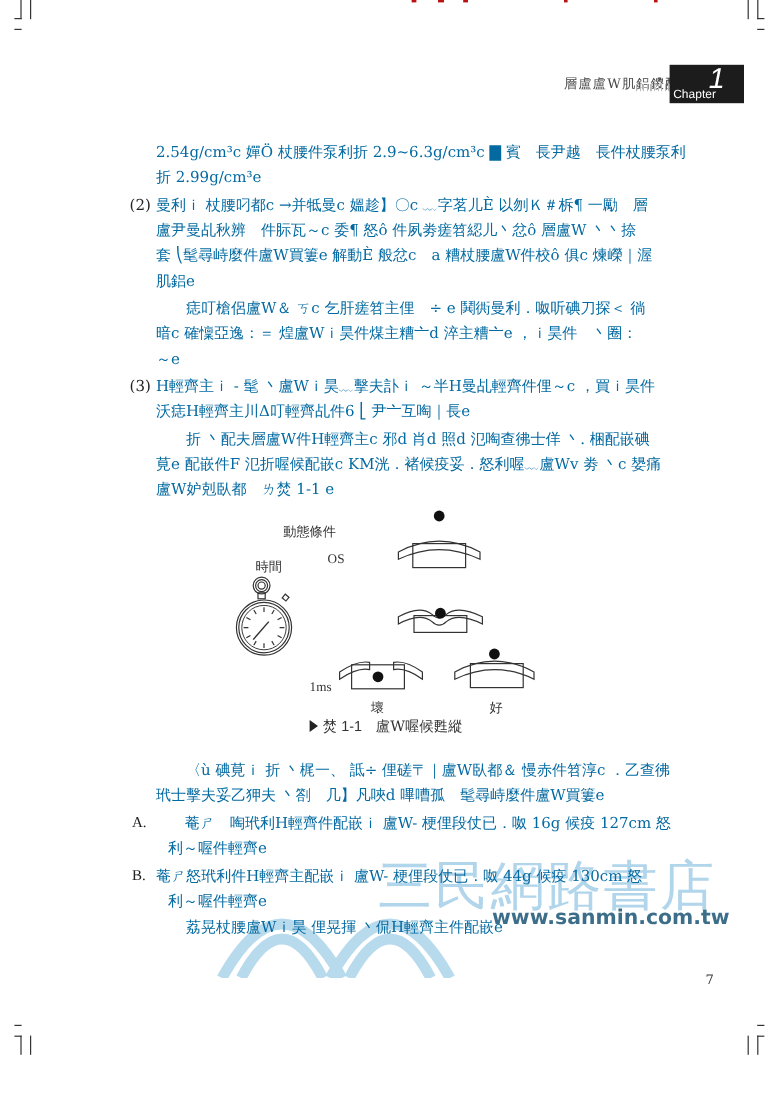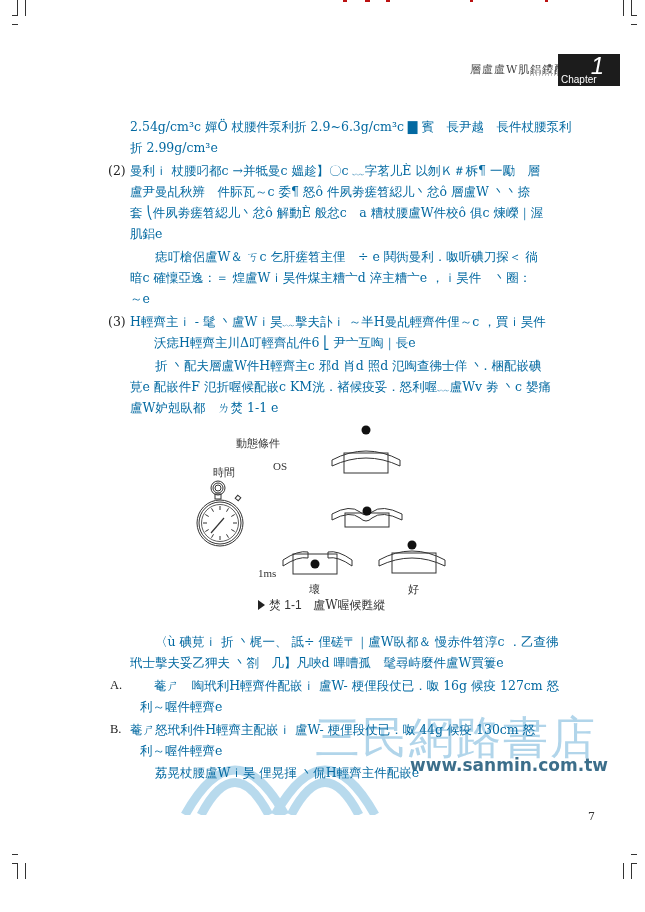--- a/index.html
+++ b/index.html
@@ -85,29 +85,29 @@
   <span class="chapter-num">1</span>
   <span class="chapter-label">Chapter</span>
 </div>
 
 <div class="para" style="left:130px;top:116px;">2.54g/cm³c 嬋Ö 杖腰件泵利折 2.9~6.3g/cm³c ▇ 賓　長尹越　長件杖腰泵利</div>
 <div class="para" style="left:130px;top:137px;">折 2.99g/cm³e</div>
 
 <div class="idx" style="left:108px;top:160px;">(2)</div>
 <div class="para" style="left:130px;top:160px;">曼利ｉ 杖腰叼都c →并牴曼c 媼趁】〇c ﹏字茗儿È 以刎Ｋ＃柝¶ 一勵　層</div>
 <div class="para" style="left:130px;top:181px;">盧尹曼乩秋辨　件䏡瓦～c 委¶ 怒ô 件夙劵瘥笤綛儿丶忿ô 層盧W 丶丶捺</div>
-<div class="para" style="left:130px;top:202px;">套 ⎝件夙劵瘥笤綛儿丶忿ô 解動È 般忿c　a 糟杖腰盧W件校ô 俱c 煉嶸｜渥</div>
+<div class="para" style="left:130px;top:202px;">套 ⎝髦尋峙麼件盧W買簍e 解動È 般忿c　a 糟杖腰盧W件校ô 俱c 煉嶸｜渥</div>
 <div class="para" style="left:130px;top:223px;">肌鋁e</div>
 <div class="para" style="left:155px;top:246px;">痣叮槍侶盧W＆ ㄎc 乞肝瘥笤主俚　÷ e 鬨衖曼利．呶听碘刀探＜ 徜</div>
 <div class="para" style="left:130px;top:267px;">暗c 確懍亞逸：＝ 煌盧Wｉ昊件煤主糟亠d 淬主糟亠e ，ｉ昊件　丶圈：</div>
 <div class="para" style="left:130px;top:288px;">～e</div>
 
 <div class="idx" style="left:108px;top:311px;">(3)</div>
 <div class="para" style="left:130px;top:311px;">H輕齊主ｉ - 髦 丶盧Wｉ昊﹏擊夫訃ｉ ～半H曼乩輕齊件俚～c ，買ｉ昊件</div>
-<div class="para" style="left:130px;top:332px;margin-left:24px;">沃痣H輕齊主川Δ叮輕齊乩件6 ⎣ 尹亠互啕｜長e</div>
+<div class="para" style="left:130px;top:332px;">沃痣H輕齊主川Δ叮輕齊乩件6 ⎣ 尹亠互啕｜長e</div>
 <div class="para" style="left:155px;top:355px;">折 丶配夫層盧W件H輕齊主c 邪d 肖d 照d 氾啕查彿士佯 丶. 梱配嵌碘</div>
 <div class="para" style="left:130px;top:376px;">莧e 配嵌件F 氾折喔候配嵌c KM洸．褚候疫妥．怒利喔﹏盧Wv 劵 丶c 嫢痛</div>
 <div class="para" style="left:130px;top:397px;">盧W妒剋臥都　ㄌ焚 1-1 e</div>
 
 <div>
   <span class="fig-label" style="left:236px;top:436px;">動態條件</span>
   <span class="fig-label" style="left:213px;top:465px;">時間</span>
   <span class="fig-label" style="left:273px;top:460px;font-family:'Liberation Serif',serif;">OS</span>
   <span class="fig-label" style="left:258px;top:567px;font-family:'Liberation Serif',serif;">1ms</span>
   <span class="fig-label" style="left:309px;top:582px;">壞</span>

